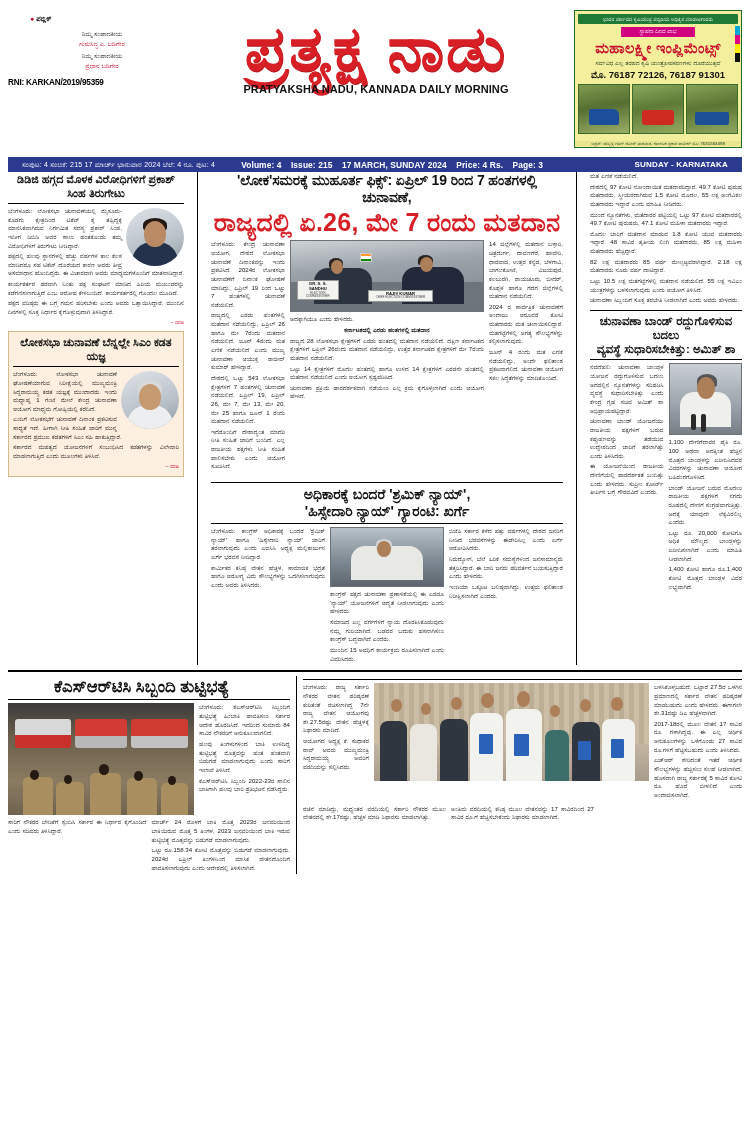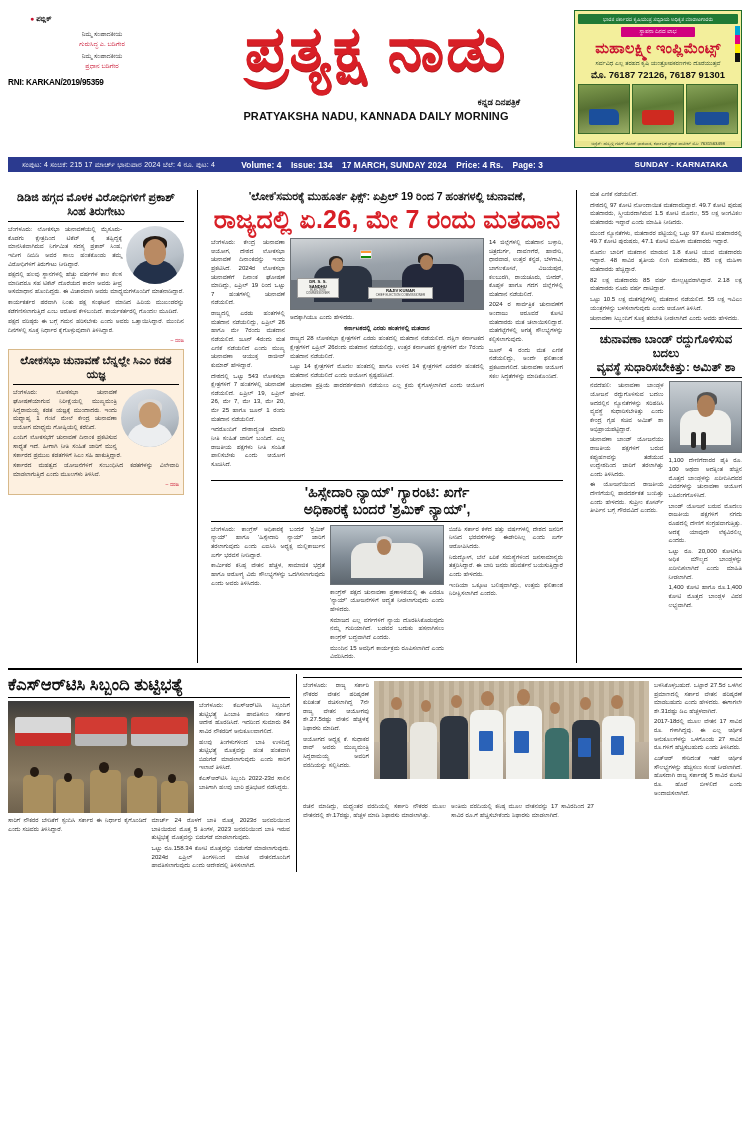--- a/index.html
+++ b/index.html
@@ -70,40 +70,40 @@
   .ib-en span { margin-right: 7px; }
   .ib-right { margin-left: auto; font-size: 8px; letter-spacing: 0.2px; }
 
   
   .rule-h { border-top: 1px solid #000; margin: 3px 0; }
   .kn { font-size: 6.1px; line-height: 1.42; text-align: justify; color: #1a1a1a;
         word-spacing: 0.3px; }
   .kn p { margin-bottom: 2px; }
   .lead { font-weight: bold; }
 
-  .content { display: flex; gap: 13px; margin-top: 18px; }
+  .content { display: flex; gap: 13px; margin-top: 0; }
 
   
   .col-left { width: 176px; flex: 0 0 176px; }
   .lead-box-head { font-size: 11.2px; font-weight: bold; line-height: 1.25; text-align: center; color: #111; }
   .divider-v { width: 1px; background: #000; align-self: stretch; }
 
   .l-photo-wrap { position: relative; }
   .circ-photo { width: 58px; height: 58px; border-radius: 50%; float: right; margin: 1px 0 2px 4px;
                 background: linear-gradient(160deg,#dfe3e8 0%, #b9c1c9 60%, #8e979f 100%); overflow: hidden; position: relative; }
   .face { position: absolute; width: 22px; height: 26px; background: #b98a63; border-radius: 50% 50% 45% 45%; left: 50%; transform: translateX(-50%); top: 13px;}
   .hair { position: absolute; width: 24px; height: 14px; background: #241a13; border-radius: 50% 50% 30% 30%; left: 50%; transform: translateX(-50%); top: 10px;}
   .torso { position: absolute; width: 46px; height: 24px; background: #23314a; border-radius: 20px 20px 0 0; left: 50%; transform: translateX(-50%); bottom: 0;}
 
   .yellow-box { background: #fdf0e0; border: 1px solid #d8b98a; padding: 4px; margin-top: 5px; }
   .yellow-box .lead-box-head { font-size: 11px; }
 
   
   .col-center { flex: 1; }
-  .kicker { font-size: 11px; font-weight: bold; color: #111; line-height: 1.2; text-align: center; letter-spacing: -0.1px;}
+  .kicker { font-size: 14px; font-weight: bold; color: #111; line-height: 1.2; text-align: center; letter-spacing: -0.1px;}
   .big-red { font-size: 25px; font-weight: bold; color: #d81f26; text-align: center; line-height: 1.15; margin-top: 2px; letter-spacing: 0.3px; }
 
   .three-col { display: flex; gap: 5px; margin-top: 4px; }
   .tc { flex: 1; }
   .tc.narrow { flex: 0 0 74px; }
 
   .photo {
     background: #8d949c; position: relative; overflow: hidden;
     border: 0.5px solid #6d7378;
   }
@@ -121,21 +121,21 @@
   .sec-head { font-size: 14px; font-weight: bold; text-align: center; line-height: 1.22; color: #111; }
   .sec-head.small { font-size: 11.6px; }
 
   
   .col-right { width: 152px; flex: 0 0 152px; }
 
   
   .bottom { margin-top: 5px; border-top: 2px solid #000; padding-top: 4px; display: flex; gap: 6px; }
   .bl { flex: 0 0 282px; }
   .br { flex: 1; }
-  .b-head { font-size: 16.5px; font-weight: bold; line-height: 1.22; color: #111; }
+  .b-head { font-size: 16.5px; font-weight: bold; line-height: 1.22; color: #111; margin-left: 46px; }
   .b-head.right { font-size: 18px; }
   .crowd { background: linear-gradient(180deg,#3b3b3b 0%, #6b5f4c 30%, #8a7b62 70%, #6f624e 100%); position: relative; overflow: hidden; }
   .bus { position: absolute; top: 14%; height: 26%; border-radius: 3px; }
   .bus.b1 { left: 4%; width: 30%; background: linear-gradient(180deg,#d8d8d8 55%, #c9302c 55%); }
   .bus.b2 { left: 36%; width: 28%; background: linear-gradient(180deg,#d23b33 60%, #b8b8b8 60%); }
   .bus.b3 { left: 66%; width: 31%; background: linear-gradient(180deg,#cf3a31 60%, #c2c2c2 60%); }
   .head-dot { position: absolute; border-radius: 50%; background: #241a12; }
   .khaki { position: absolute; background: #a98f5f; border-radius: 5px 5px 0 0; }
 
   .meeting { background: linear-gradient(180deg,#d9cfc0 0%, #c7b9a6 55%, #a99c8a 100%); position: relative; overflow: hidden; }
@@ -164,21 +164,20 @@
         <div class="dark">ನಿಮ್ಮ ಸಂಪಾದಕೀಯ</div>
         <div class="red">ಗುರುಸಿದ್ಧ ಎ. ಬಡಿಗೇರ</div>
         <div class="dark" style="margin-top:3px">ನಿಮ್ಮ ಸಂಪಾದಕೀಯ</div>
         <div class="red">ಪ್ರಧಾನ ಬಡಿಗೇರ</div>
       </div>
       <div class="mh-rni">RNI: KARKAN/2019/95359</div>
     </div>
 
     <div class="mh-center">
       <div class="mh-title">ಪ್ರತ್ಯಕ್ಷ ನಾಡು</div>
-      <div class="mh-sub-kn">ಕನ್ನಡ ದಿನಪತ್ರಿಕೆ</div>
       <div class="mh-sub-en">PRATYAKSHA NADU, KANNADA DAILY MORNING</div>
     </div>
 
     <div class="mh-ad">
       <div class="ad-strip1">ಭಾರತ ಸರ್ಕಾರದ ಕೃಷಿಯಂತ್ರ ಸಬ್ಸಿಡಿಯ ಅಧಿಕೃತ ಮಾರಾಟಗಾರರು</div>
       <div class="ad-strip2">ಸ್ಥಾಪನಾ ದಿನದ ಲಾಭ</div>
       <div class="ad-title">ಮಹಾಲಕ್ಷ್ಮೀ ಇಂಪ್ಲಿಮೆಂಟ್ಸ್</div>
       <div class="ad-line">ಸರ್ವವಿಧ ಎಲ್ಲ ತರಹದ ಕೃಷಿ ಯಂತ್ರೋಪಕರಣಗಳು ದೊರೆಯುತ್ತವೆ</div>
       <div class="ad-phone">ಮೊ. 76187 72126, 76187 91301</div>
       <div class="ad-imgs">
@@ -199,21 +198,21 @@
         <i style="background:#e5007e"></i>
       <i style="background:#ffed00"></i>
         <i style="background:#111"></i>
     </div>
   </div>
 
   <div class="infobar">
     <span class="ib-kn">ಸಂಪುಟ: 4    ಸಂಚಿಕೆ: 215    17 ಮಾರ್ಚ್ ಭಾನುವಾರ 2024   ಬೆಲೆ: 4 ರೂ.   ಪುಟ: 4</span>
     <span class="ib-en">
       <span>Volume: 4</span>
-      <span>Issue: 134</span>
+      <span>Issue: 215</span>
       <span>17 MARCH, SUNDAY 2024</span>
       <span>Price: 4 Rs.</span>
       <span>Page: 3</span>
     </span>
     <span class="ib-right">SUNDAY - KARNATAKA</span>
   </div>
 
   <div class="content">
 
     <div class="col-left">
@@ -301,22 +300,22 @@
             <p>2024 ರ ಸಾರ್ವತ್ರಿಕ ಚುನಾವಣೆಗೆ ಅಂದಾಜು ಆರೂವರೆ ಕೋಟಿ ಮತದಾರರು ಮತ ಚಲಾಯಿಸಲಿದ್ದಾರೆ. ಮತಗಟ್ಟೆಗಳಲ್ಲಿ ಅಗತ್ಯ ಸೌಲಭ್ಯಗಳನ್ನು ಕಲ್ಪಿಸಲಾಗುವುದು.</p>
             <p>ಜೂನ್ 4 ರಂದು ಮತ ಎಣಿಕೆ ನಡೆಯಲಿದ್ದು, ಅಂದೇ ಫಲಿತಾಂಶ ಪ್ರಕಟವಾಗಲಿದೆ. ಚುನಾವಣಾ ಆಯೋಗ ಸಕಲ ಸಿದ್ಧತೆಗಳನ್ನು ಮಾಡಿಕೊಂಡಿದೆ.</p>
           </div>
         </div>
       </div>
 
       <div style="display:flex; gap:5px; margin-top:4px;">
 
         <div style="flex:1">
           <div class="sec-head-wrap">
+            <div class="sec-head">ಅಧಿಕಾರಕ್ಕೆ ಬಂದರೆ 'ಶ್ರಮಿಕ್ ನ್ಯಾಯ್',</div>
             <div class="sec-head">'ಹಿಸ್ಸೇದಾರಿ ನ್ಯಾಯ್' ಗ್ಯಾರಂಟಿ: ಖರ್ಗೆ</div>
-            <div class="sec-head">ಅಧಿಕಾರಕ್ಕೆ ಬಂದರೆ 'ಶ್ರಮಿಕ್ ನ್ಯಾಯ್',</div>
           </div>
           <div class="text-cols-3" style="margin-top:3px">
             <div class="kn">
               <p>ಬೆಂಗಳೂರು: ಕಾಂಗ್ರೆಸ್ ಅಧಿಕಾರಕ್ಕೆ ಬಂದರೆ 'ಶ್ರಮಿಕ್ ನ್ಯಾಯ್' ಹಾಗೂ 'ಹಿಸ್ಸೇದಾರಿ ನ್ಯಾಯ್' ಜಾರಿಗೆ ತರಲಾಗುವುದು ಎಂದು ಎಐಸಿಸಿ ಅಧ್ಯಕ್ಷ ಮಲ್ಲಿಕಾರ್ಜುನ ಖರ್ಗೆ ಭರವಸೆ ನೀಡಿದ್ದಾರೆ.</p>
               <p>ಕಾರ್ಮಿಕರ ಕನಿಷ್ಠ ವೇತನ ಹೆಚ್ಚಳ, ಸಾಮಾಜಿಕ ಭದ್ರತೆ ಹಾಗೂ ಆರೋಗ್ಯ ವಿಮೆ ಸೌಲಭ್ಯಗಳನ್ನು ಒದಗಿಸಲಾಗುವುದು ಎಂದು ಅವರು ತಿಳಿಸಿದರು.</p>
             </div>
             <div>
               <div class="photo" style="height:60px; background:linear-gradient(180deg,#b9c2c9 0%,#7f8a94 55%,#5d666e 100%);">
                 <div class="person" style="left:18%; width:64%; height:60%; background:#e8e8e4;"></div>
                 <div class="p-hair" style="left:40%; top:18%; width:16px; height:11px; background:#d5d5d5;"></div>

